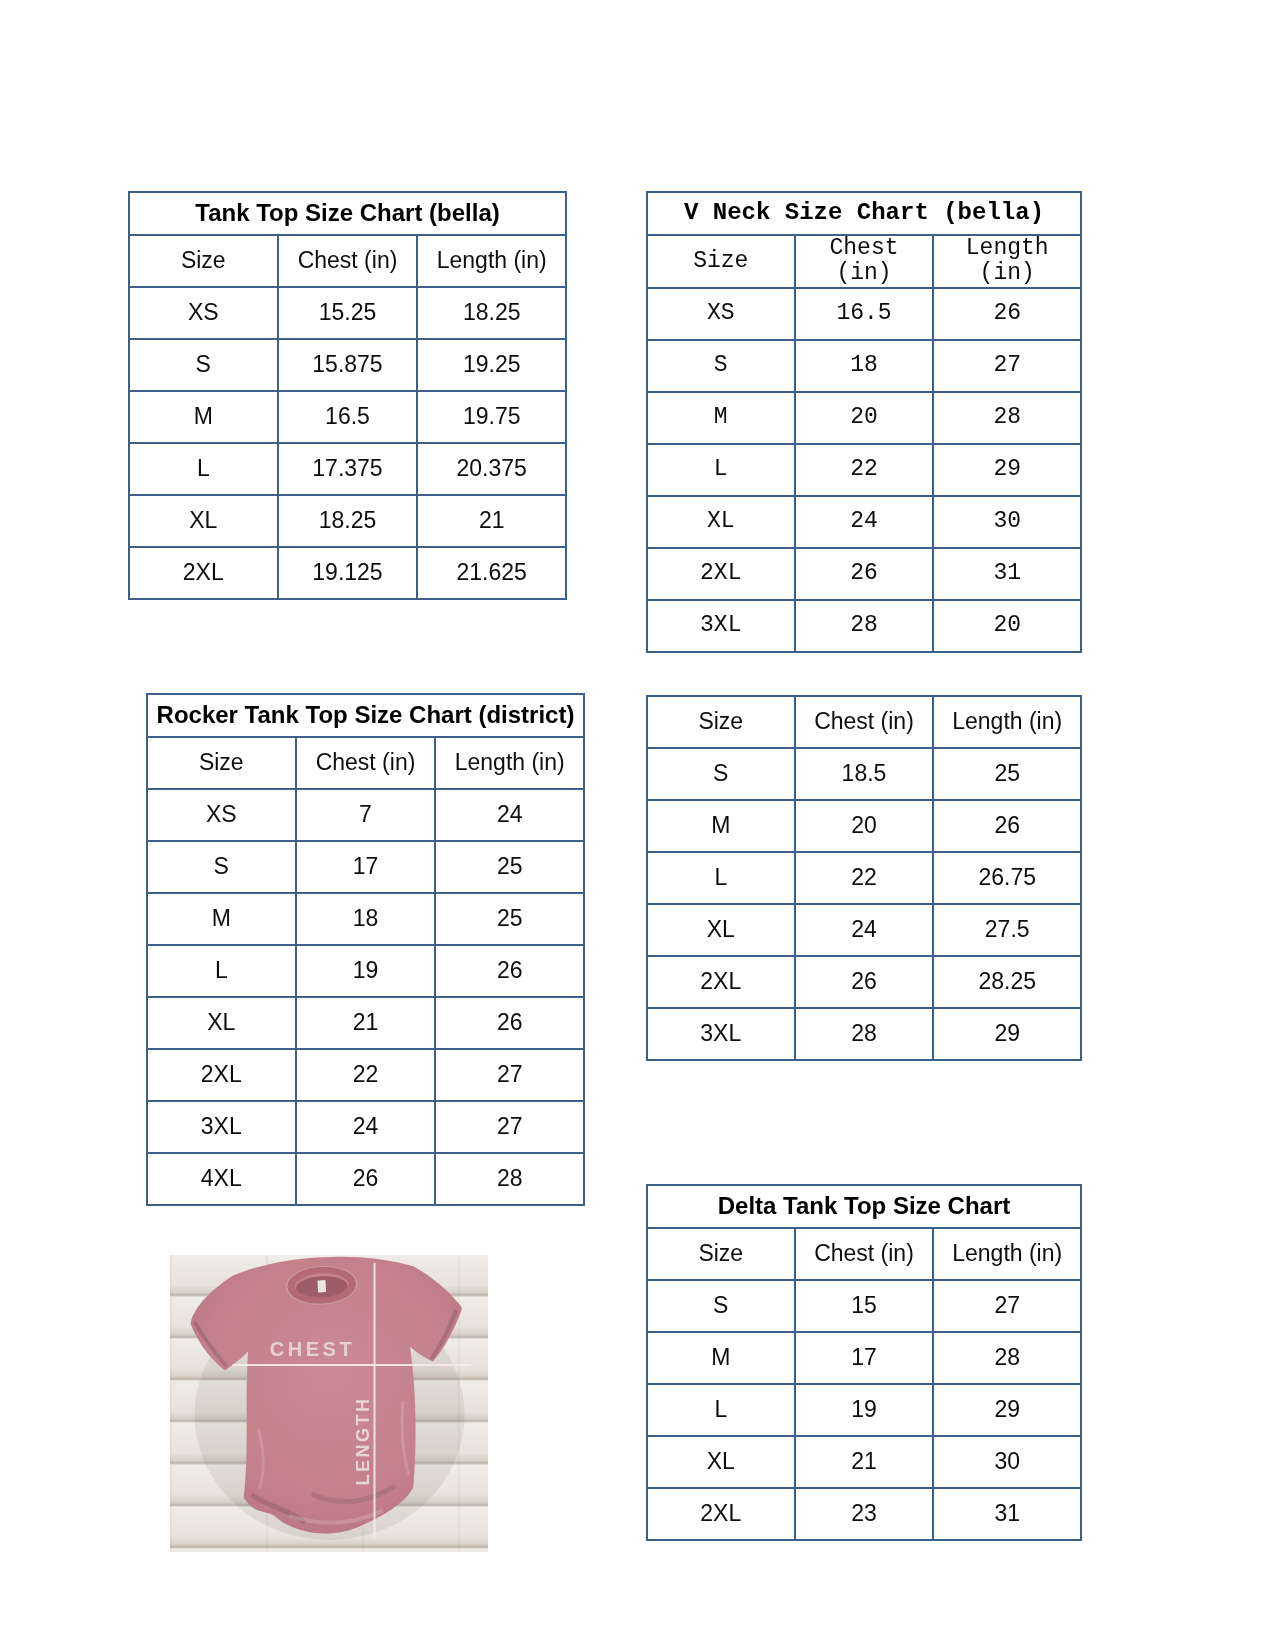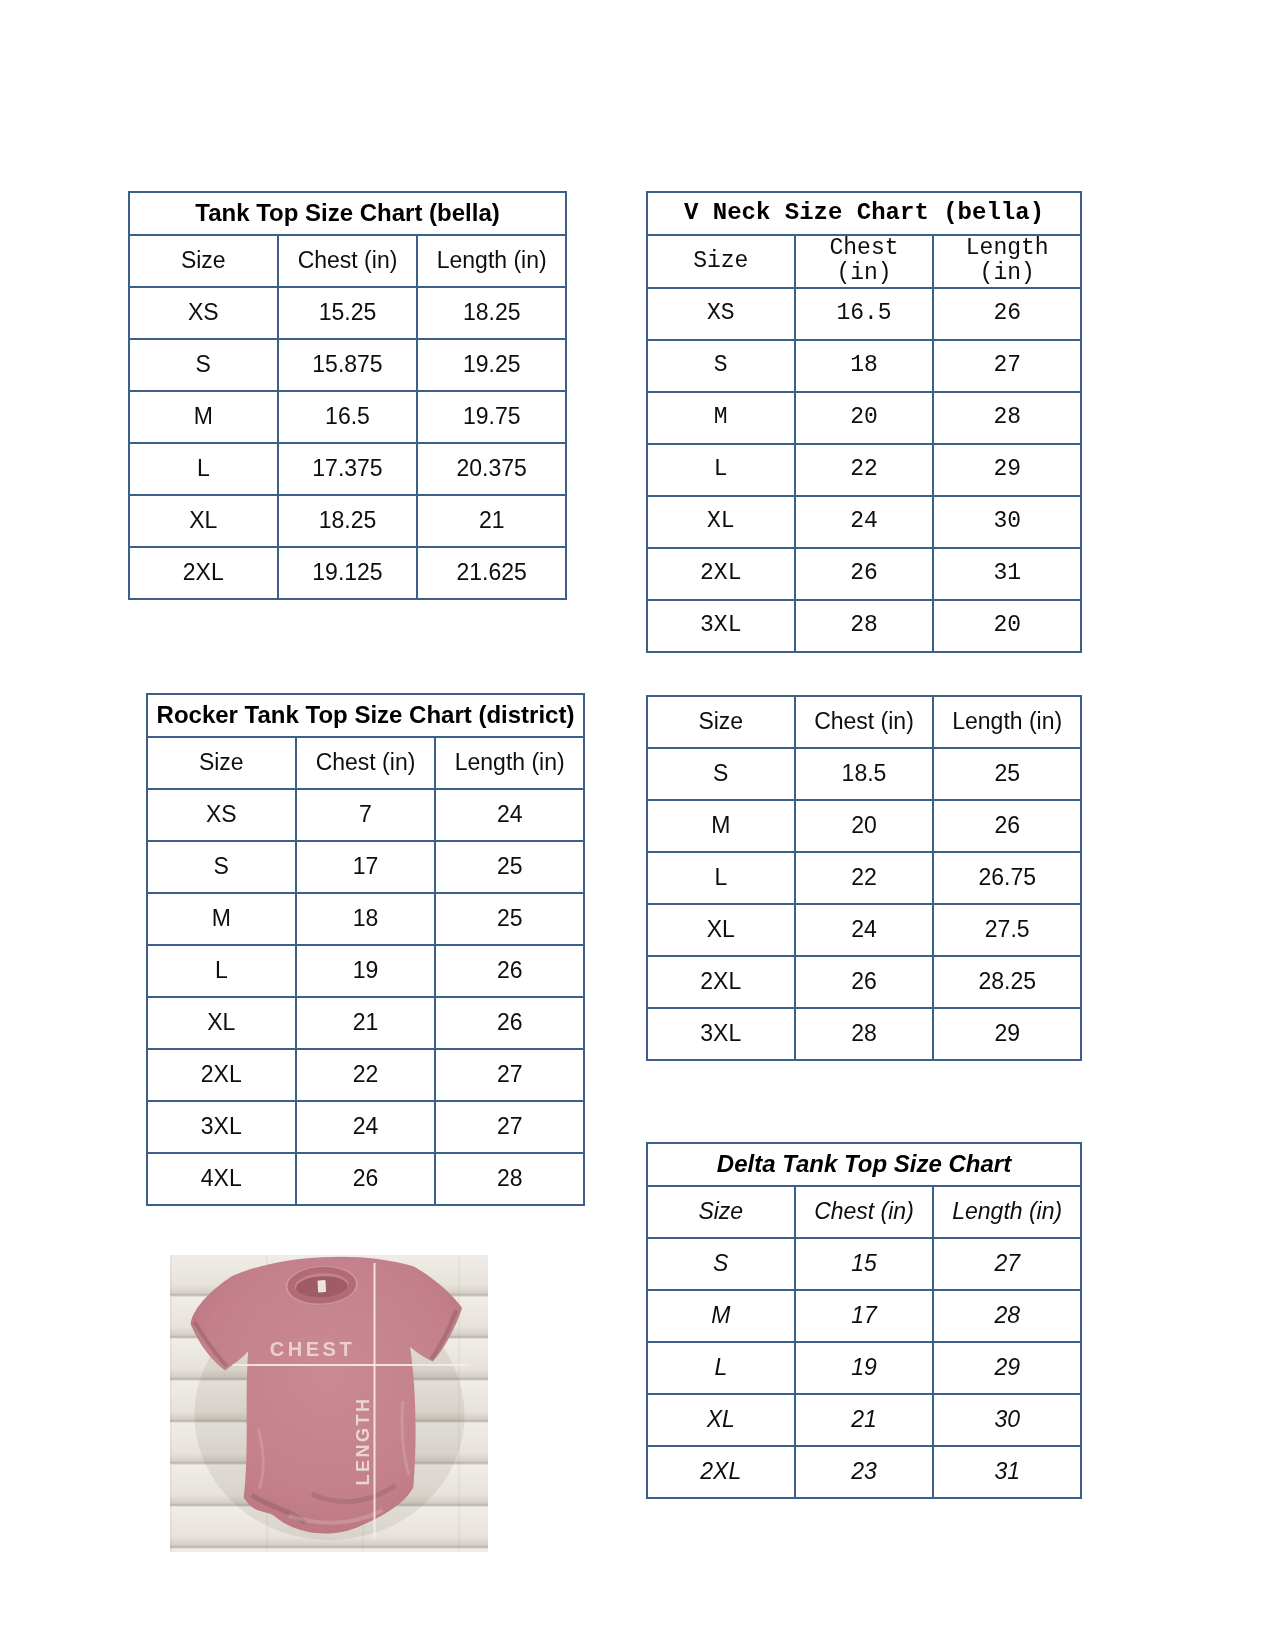--- a/index.html
+++ b/index.html
@@ -5,21 +5,21 @@
   html,body{margin:0;padding:0;background:#ffffff;}
   .page{
     position:relative;width:1275px;height:1650px;background:#ffffff;
     font-family:"Liberation Sans",sans-serif;color:#111;overflow:hidden;
   }
   .size-table{position:absolute;}
   #t-tank   {left:128px;top:191px;width:439px;}
   #t-vneck  {left:646px;top:191px;width:436px;font-family:Liberation Mono, monospace;}
   #t-rocker {left:128px;top:693px;width:439px;padding-left:18px;}
   #t-relaxed{left:646px;top:695px;width:436px;}
-  #t-delta  {left:646px;top:1142px;width:436px;font-style:italic;}
+  #t-delta  {left:646px;top:1184px;width:436px;}
 
   table{width:100%;border-collapse:collapse;table-layout:fixed;}
   col.c1{width:34%;} col.c2{width:32%;} col.c3{width:34%;}
   td{
     border:2px solid #3c608a;height:50px;padding:0;
     text-align:center;vertical-align:middle;
     font-size:23px;color:#0e0e0e;line-height:1.1;
   }
   td.title-cell{height:41px;font-weight:bold;font-size:24px;color:#000;}
 

